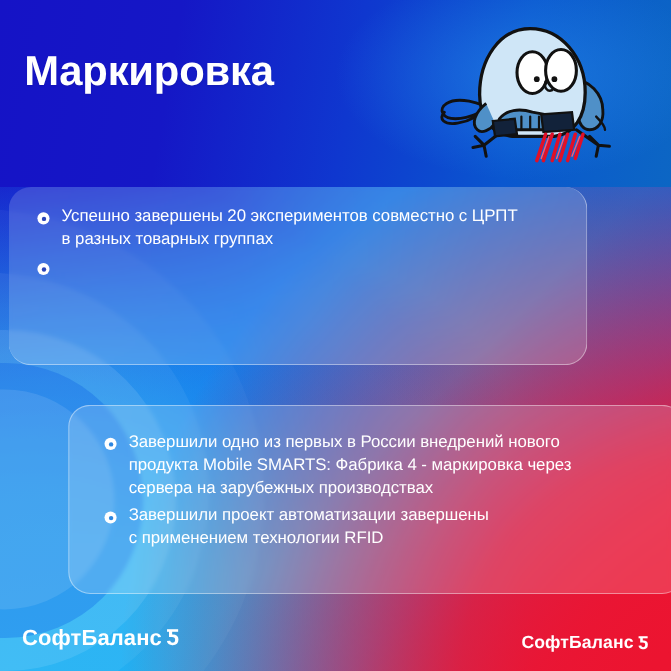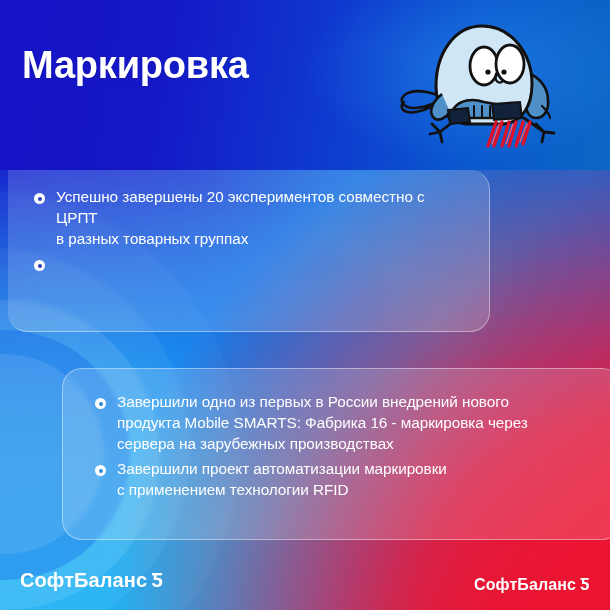--- a/index.html
+++ b/index.html
@@ -131,25 +131,26 @@
   .card {
     position: absolute;
     border-radius: 20px;
     background: rgba(255,255,255,0.16);
     border: 1px solid rgba(255,255,255,0.42);
     backdrop-filter: blur(2px);
   }
   .card-one {
     left: 8px;
     top: 170px;
-    width: 482px;
+    width: 526px;
     height: 162px;
     border-top-left-radius: 0;
     border-top: none;
     border-left: none;
+    border-radius: 20px;
   }
   .card-two {
     left: 62px;
     top: 368px;
     width: 560px;
     height: 172px;
     border-right: none;
   }
 
   .bullets {
@@ -300,26 +301,26 @@
         <span class="bullet-mark"></span>
       </div>
     </div>
   </div>
 
   <div class="card card-two">
     <div class="bullets">
       <div class="bullet-row">
         <span class="bullet-mark"></span>
         <span class="bullet-text">Завершили одно из первых в России внедрений нового
-продукта Mobile SMARTS: Фабрика 16 - маркировка через
+продукта Mobile SMARTS: Фабрика 4 - маркировка через
 сервера на зарубежных производствах</span>
       </div>
       <div class="bullet-row">
         <span class="bullet-mark"></span>
-        <span class="bullet-text">Завершили проект автоматизации маркировки
+        <span class="bullet-text">Завершили проект автоматизации завершены
 с применением технологии RFID</span>
       </div>
     </div>
   </div>
 
   <div class="logo logo-bl">
     <span class="logo-text">СофтБаланс</span>
     <span class="logo-mark">Ƽ</span>
   </div>
   <div class="logo logo-br">

